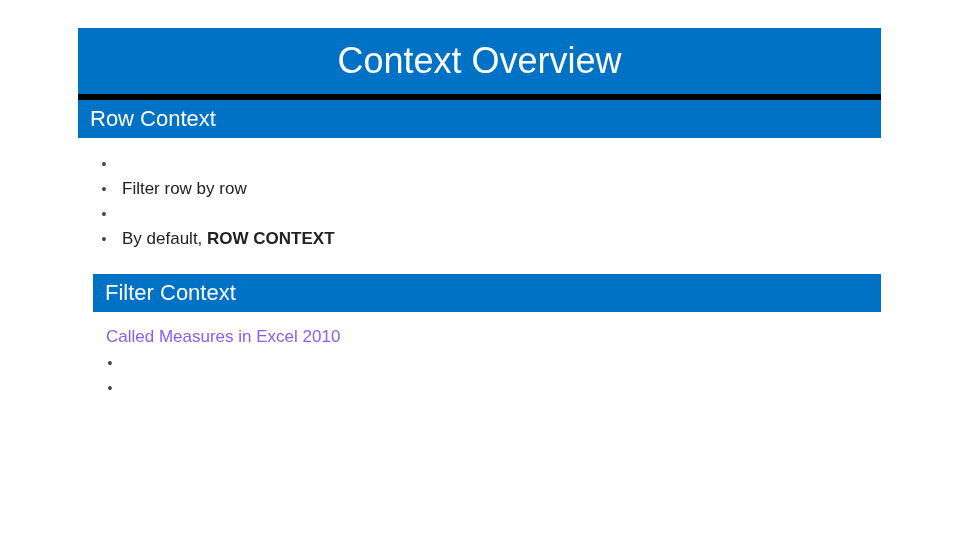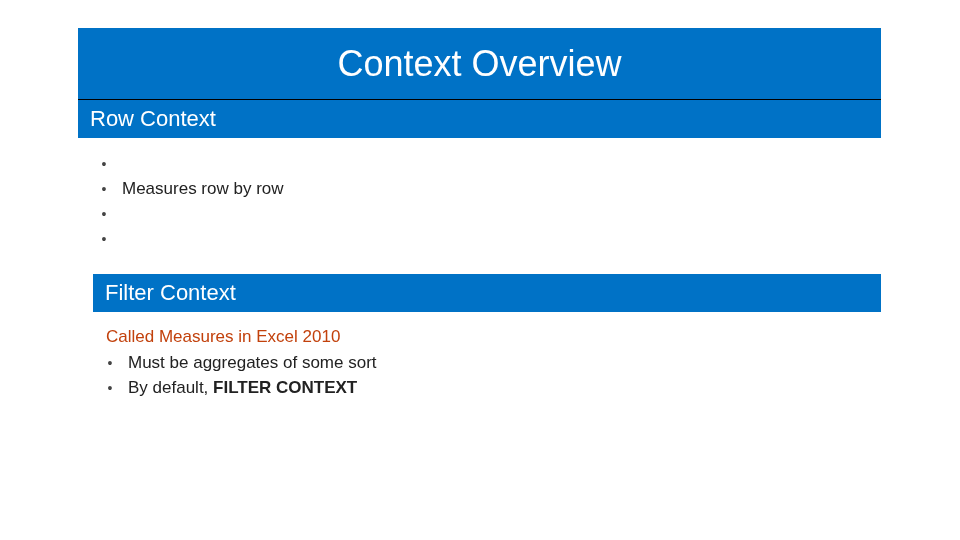--- a/index.html
+++ b/index.html
@@ -16,21 +16,21 @@
     left: 78px;
     top: 28px;
     width: 803px;
   }
   .title-band {
     height: 72px;
     background: #0072c6;
     display: flex;
     align-items: center;
     justify-content: center;
-    border-bottom: 1px solid #000000;
+    border-bottom: 6px solid #000000;
   }
   .title-band .title {
     color: #fff;
     font-size: 36px;
     font-weight: 300;
   }
   .section-band {
     height: 38px;
     background: #0072c6;
     display: flex;
@@ -46,21 +46,21 @@
   }
   .bullets {
     padding: 14px 0 14px 22px;
     font-size: 17px;
     color: #222;
     line-height: 1.35;
   }
   .bullets.second { padding-left: 28px; }
   .lead {
     font-size: 17px;
-    color: #c2410c;
+    color: #8b5cf6;
     margin-bottom: 2px;
   }
   .bi {
     display: flex;
     align-items: flex-start;
     gap: 14px;
     padding: 1px 0;
   }
   .dot {
     color: #444;
@@ -84,41 +84,40 @@
   <div class="section-band first">
     <div class="label">Row Context</div>
   </div>
 
   <div class="bullets">
     <div class="bi">
       <span class="dot">•</span>
     </div>
     <div class="bi">
       <span class="dot">•</span>
-      <span class="txt">Measures row by row</span>
+      <span class="txt">Filter row by row</span>
     </div>
     <div class="bi">
       <span class="dot">•</span>
     </div>
     <div class="bi">
       <span class="dot">•</span>
+      <span class="txt">
+        <span>By default, </span><b>ROW CONTEXT</b>
+      </span>
     </div>
   </div>
 
   <div class="section-band second">
     <div class="label">Filter Context</div>
   </div>
 
   <div class="bullets second">
     <div class="lead">Called Measures in Excel 2010</div>
     <div class="bi">
       <span class="dot">•</span>
-      <span class="txt">Must be aggregates of some sort</span>
     </div>
     <div class="bi">
       <span class="dot">•</span>
-      <span class="txt">
-        <span>By default, </span><b>FILTER CONTEXT</b>
-      </span>
     </div>
   </div>
 
 </div>
 
 </body></html>

